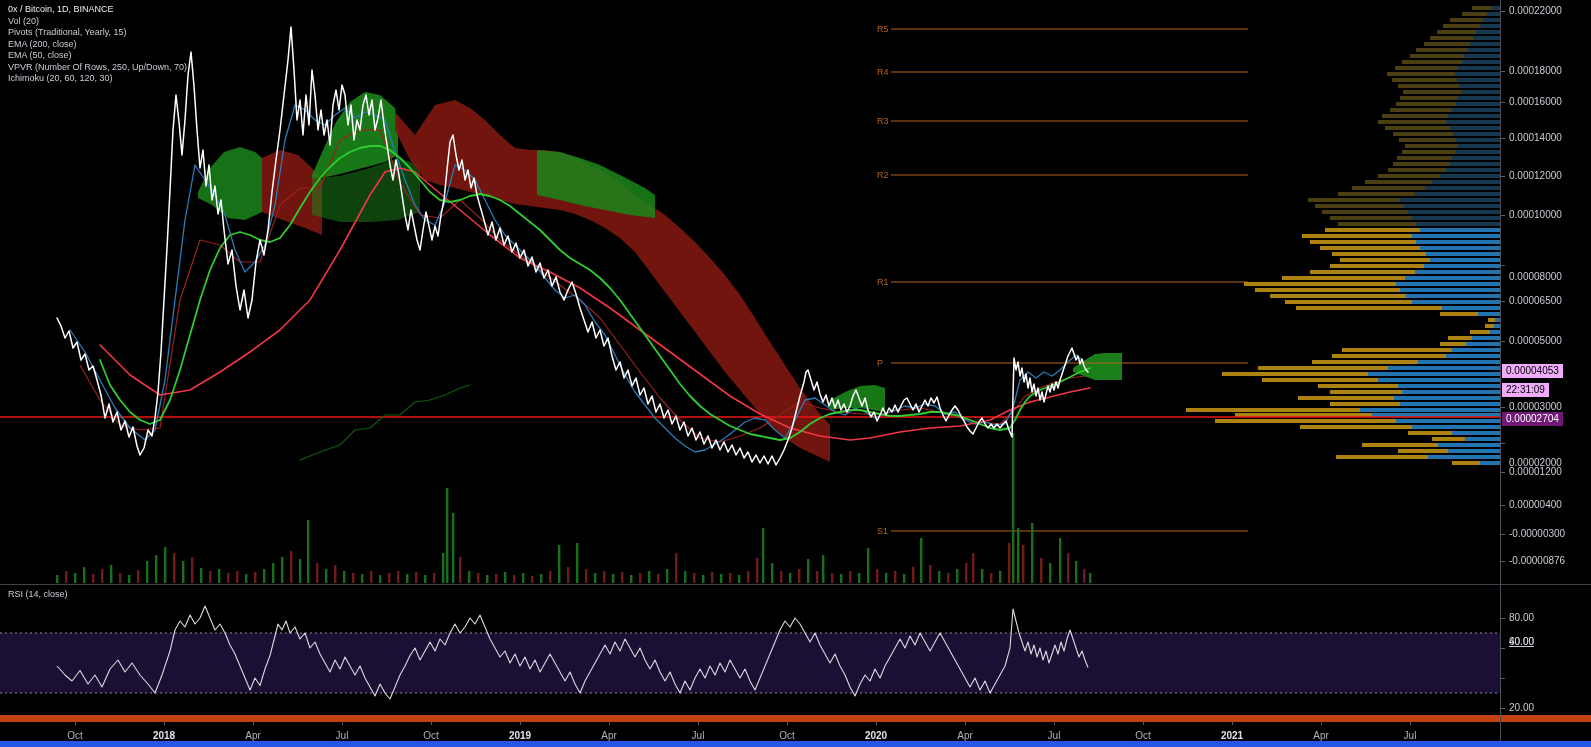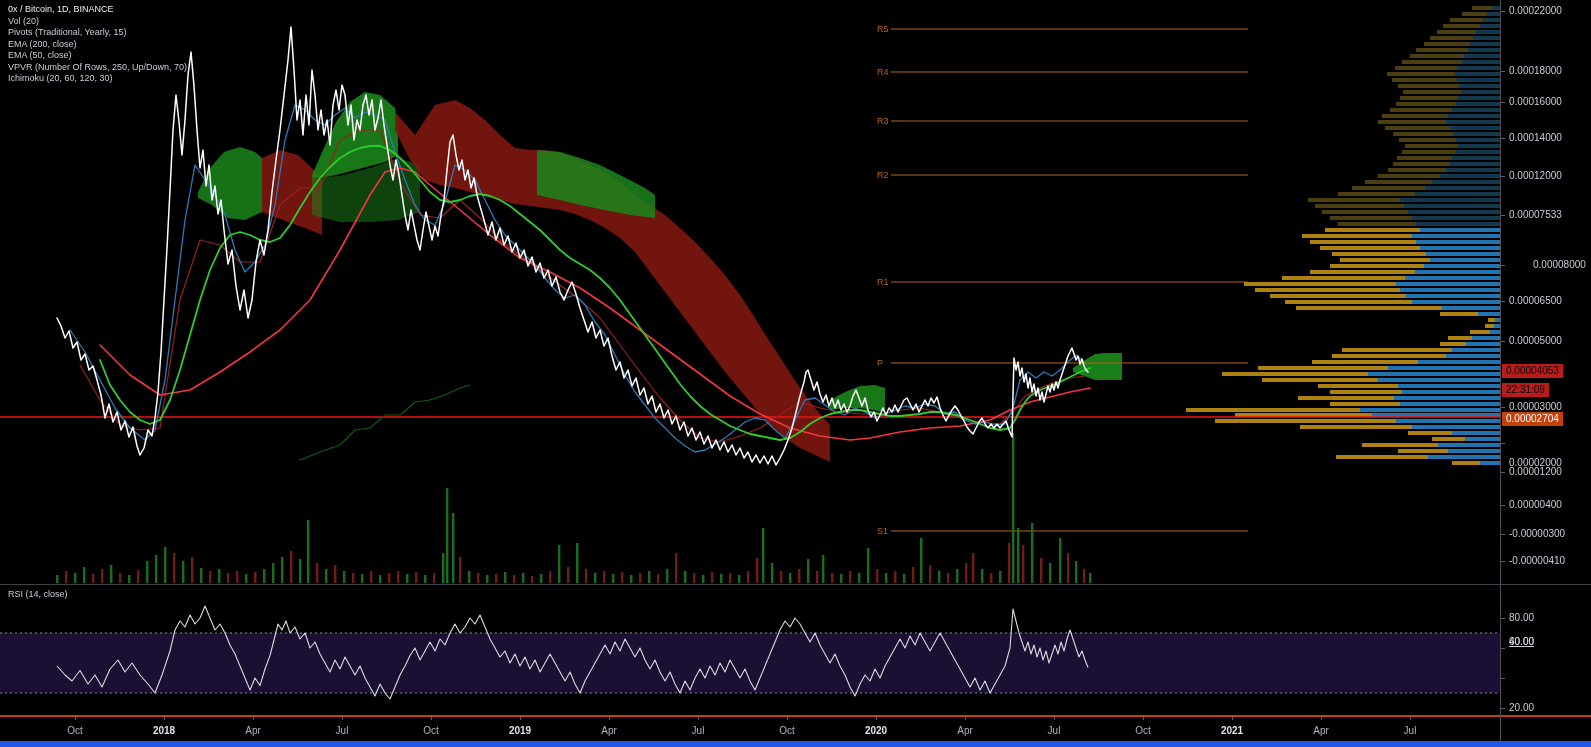--- a/index.html
+++ b/index.html
@@ -9,23 +9,23 @@
   #main-svg{top:0;}
   #rsi-svg{top:585px;}
   .legend{position:absolute;top:4px;left:8px;z-index:6;color:#c9cdd7;font-size:9px;line-height:11.5px;}
   .legend .row{white-space:nowrap;cursor:default;}
   .legend .title{color:#eef0f4;font-weight:normal;}
   #rsi-label{position:absolute;top:589px;left:8px;z-index:6;color:#c9cdd7;font-size:9px;}
   #axis-col{position:absolute;left:1500px;top:0;width:91px;height:741px;border-left:1px solid #4a4e58;z-index:5;}
   .ax{position:absolute;left:8px;color:#c9ccd6;font-size:10px;white-space:nowrap;}
   .tick{position:absolute;left:0;width:4px;height:1px;background:#5a5e68;}
   .badge{position:absolute;left:1px;padding:1px 4px 2px 4px;font-size:10px;white-space:nowrap;z-index:7;}
-  .badge.white{background:#b91c1c;color:#000;}
+  .badge.white{background:#f0abfc;color:#000;}
   .badge.red{color:#fff;}
-  #time-axis{position:absolute;left:0;top:715px;width:1591px;height:26px;border-top:2px solid #c2410c;z-index:4;}
+  #time-axis{position:absolute;left:0;top:715px;width:1591px;height:26px;border-top:7px solid #c2410c;z-index:4;}
   .tx{position:absolute;top:8px;width:44px;margin-left:-22px;text-align:center;color:#aeb2bd;font-size:10px;}
   .tx.year{color:#dfe2e9;font-weight:bold;}
   .ttick{position:absolute;top:0;width:1px;height:3px;background:#5a5e68;}
   #pane-sep{position:absolute;left:0;top:584px;width:1591px;height:1px;background:#3e424c;z-index:4;}
   #bottom-strip{position:absolute;left:0;top:741px;width:1591px;height:6px;z-index:6;}
 </style>
 </head>
 <body>
 
 <div id="app">
@@ -366,50 +366,50 @@
         <line x1="0" x2="1500" y1="48" y2="48" stroke="#8b8d98" stroke-width="1" stroke-dasharray="2,3"></line>
         <line x1="0" x2="1500" y1="108" y2="108" stroke="#8b8d98" stroke-width="1" stroke-dasharray="2,3"></line>
         <polyline points="57,81 65,90 72,96 80,85.5 88,99 95,90 102,102 110,84 118,75 125,87 132,78 140,90 148,99 155,108 162,90 170,66 175,45 180,36 185,42 190,30 195,39 200,33 205,21 210,33 215,45 220,39 225,48 230,60 235,69 240,81 245,93 250,105 255,93 260,100.5 265,84 270,70.5 275,51 278,39 282,45 286,36 290,48 295,42 300,54 305,48 310,63 315,57 320,69 325,78 330,87 335,75 340,84 345,72 350,81 355,90 360,81 365,93 370,102 375,111 380,99 385,108 390,114 395,102 400,90 405,81 410,70.5 415,63 420,75 425,66 430,57 435,66 440,54 445,60 450,48 455,39 460,48 465,42 470,33 475,39 480,30 485,42 490,54 495,63 500,72 505,66 510,78 515,69 520,81 525,72 530,84 535,75 540,87 545,78 550,69 555,78 560,87 565,96 570,87 575,99 580,108 585,96 590,87 595,78 600,69 605,60 610,69 615,57 620,66 625,54 630,63 635,72 640,63 645,75 650,84 655,75 660,87 665,96 670,87 675,99 680,108 685,96 690,105 695,93 700,84 705,93 710,81 715,90 720,78 725,87 730,75 735,84 740,93 745,84 750,96 755,105 760,93 765,81 770,69 775,57 780,45 785,36 790,42 795,33 800,39 805,48 810,57 815,48 820,60 825,69 830,78 835,69 840,81 845,90 850,102 855,111 860,99 865,90 870,96 875,84 880,93 885,81 890,72 895,63 900,54 905,63 910,51 915,60 920,48 925,57 930,66 935,57 940,48 945,57 950,66 955,75 960,84 965,93 970,102 975,93 980,105 985,96 990,108 995,99 1000,90 1005,81 1010,63 1013,24 1016,36 1019,48 1022,57 1025,66 1028,57 1031,69 1034,60 1037,72 1040,63 1043,75 1046,66 1049,78 1052,69 1055,60 1058,69 1061,57 1064,66 1067,54 1070,45 1073,54 1076,63 1079,72 1082,66 1085,75 1088,82.5" fill="none" stroke="#d9dade" stroke-width="1.1" stroke-linejoin="round"></polyline>
       </g>
   </svg>
   <div id="rsi-label">RSI (14, close)</div>
 
   <div id="axis-col">
     <div class="badge white" id="cur-price" style="top: 364px;">0.00004053</div>
     <div class="badge white" id="countdown" style="top: 383px;">22:31:09</div>
-    <div class="badge red" id="alert-price" style="top: 412px; background: #c2410c;">0.00002704</div>
+    <div class="badge red" id="alert-price" style="top: 412px; background: #701a75;">0.00002704</div>
   <div class="ax" style="top: 5px;">0.00022000</div>
       <div class="tick" style="top: 11px;"></div>
       <div class="ax" style="top: 65px;">0.00018000</div>
       <div class="tick" style="top: 71px;"></div>
       <div class="ax" style="top: 96px;">0.00016000</div>
       <div class="tick" style="top: 102px;"></div>
       <div class="ax" style="top: 132px;">0.00014000</div>
       <div class="tick" style="top: 138px;"></div>
       <div class="ax" style="top: 170px;">0.00012000</div>
       <div class="tick" style="top: 176px;"></div>
-      <div class="ax" style="top: 209px;">0.00007533</div>
+      <div class="ax" style="top: 209px;">0.00010000</div>
       <div class="tick" style="top: 215px;"></div>
-      <div class="ax" style="top: 259px; margin-left: 24px;">0.00008000</div>
+      <div class="ax" style="top: 271px;">0.00008000</div>
       <div class="tick" style="top: 265px;"></div>
       <div class="ax" style="top: 295px;">0.00006500</div>
       <div class="tick" style="top: 301px;"></div>
       <div class="ax" style="top: 335px;">0.00005000</div>
       <div class="tick" style="top: 341px;"></div>
       <div class="ax" style="top: 401px;">0.00003000</div>
       <div class="tick" style="top: 407px;"></div>
       <div class="ax" style="top: 437px; margin-top: 20px;">0.00002000</div>
       <div class="tick" style="top: 443px;"></div>
       <div class="ax" style="top: 466px;">0.00001200</div>
       <div class="tick" style="top: 472px;"></div>
       <div class="ax" style="top: 499px;">0.00000400</div>
       <div class="tick" style="top: 505px;"></div>
       <div class="ax" style="top: 528px;">-0.00000300</div>
       <div class="tick" style="top: 534px;"></div>
-      <div class="ax" style="top: 555px;">-0.00000410</div>
+      <div class="ax" style="top: 555px;">-0.00000876</div>
       <div class="tick" style="top: 561px;"></div>
       <div class="ax" style="top: 612px;">80.00</div>
       <div class="tick" style="top: 618px;"></div>
       <div class="ax" style="top: 636px;">60.00</div>
       <div class="tick" style="top: 648px;"></div>
       <div class="ax" style="top: 636px; text-decoration: underline;">40.00</div>
       <div class="tick" style="top: 678px;"></div>
       <div class="ax" style="top: 702px;">20.00</div>
       <div class="tick" style="top: 708px;"></div>
     </div>

